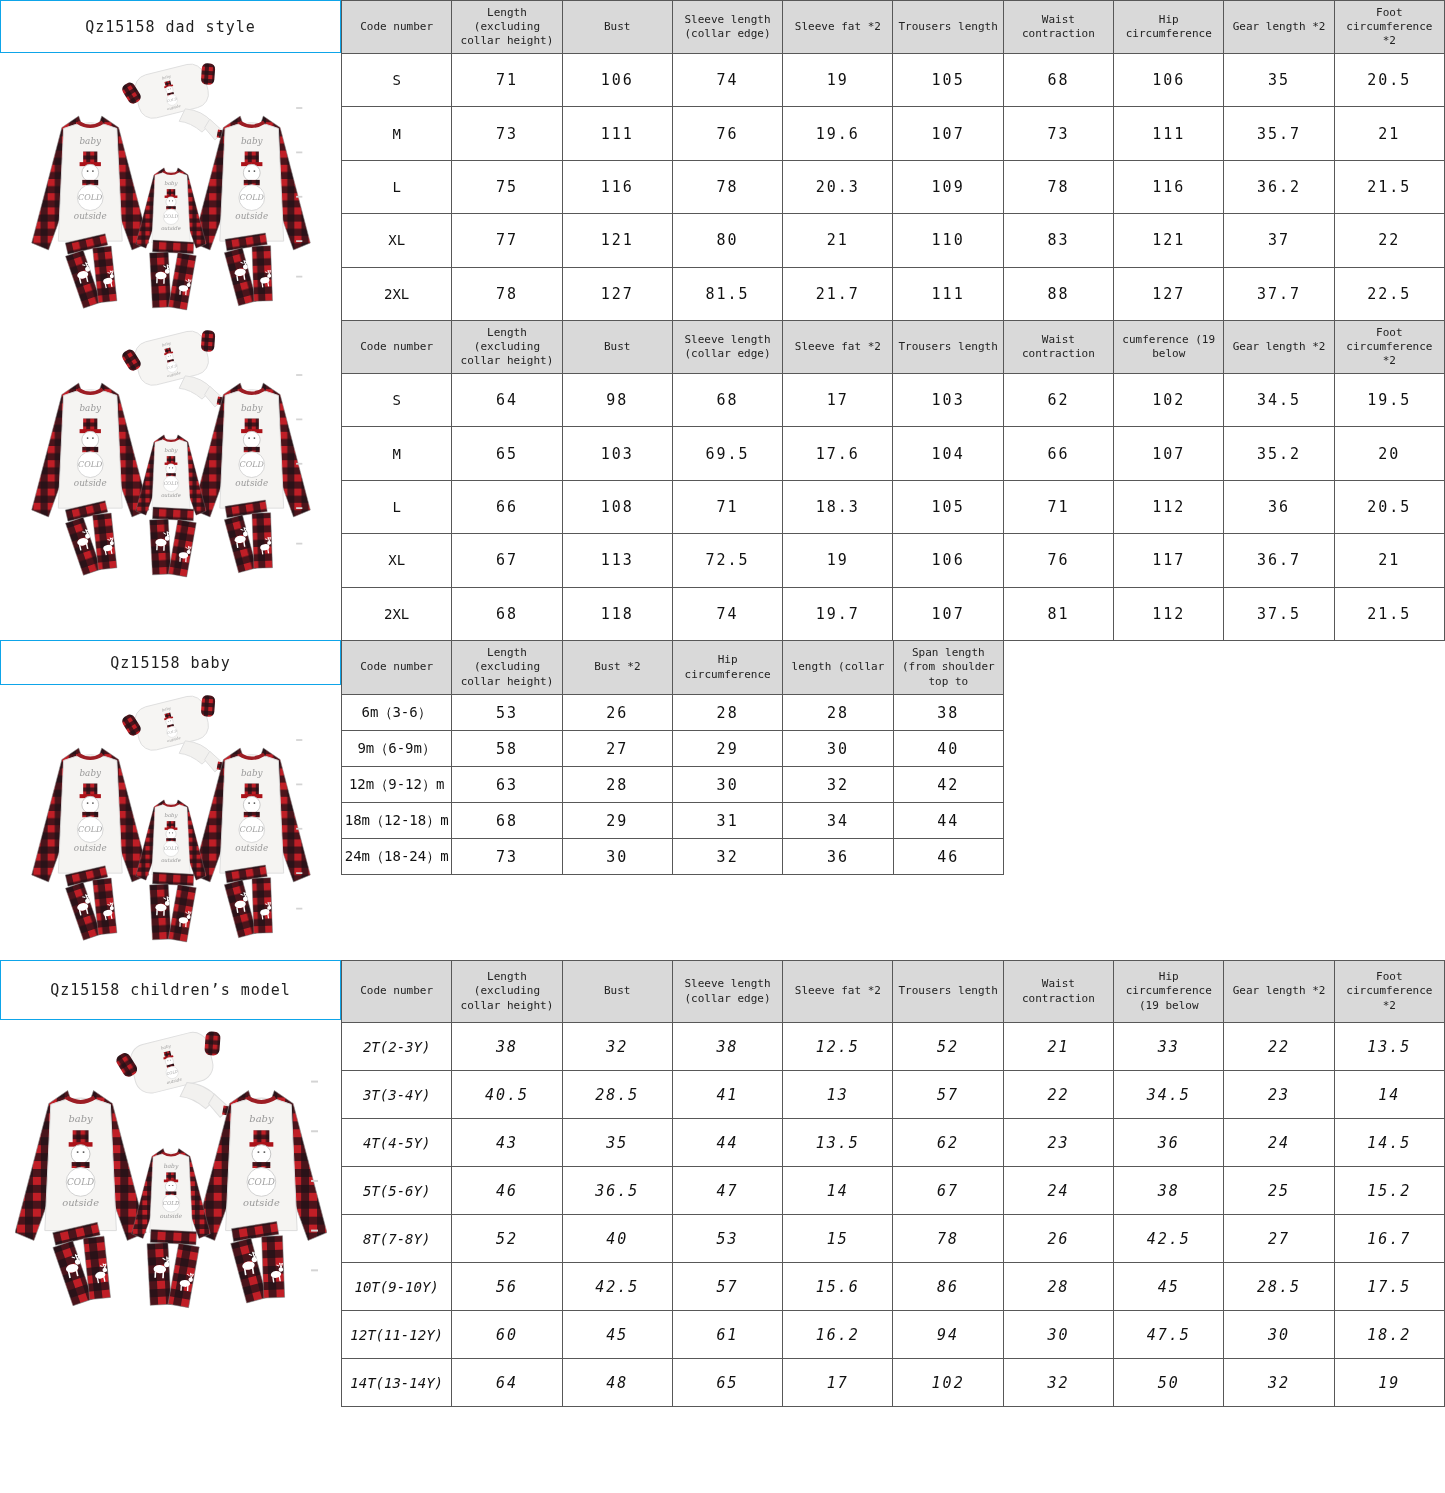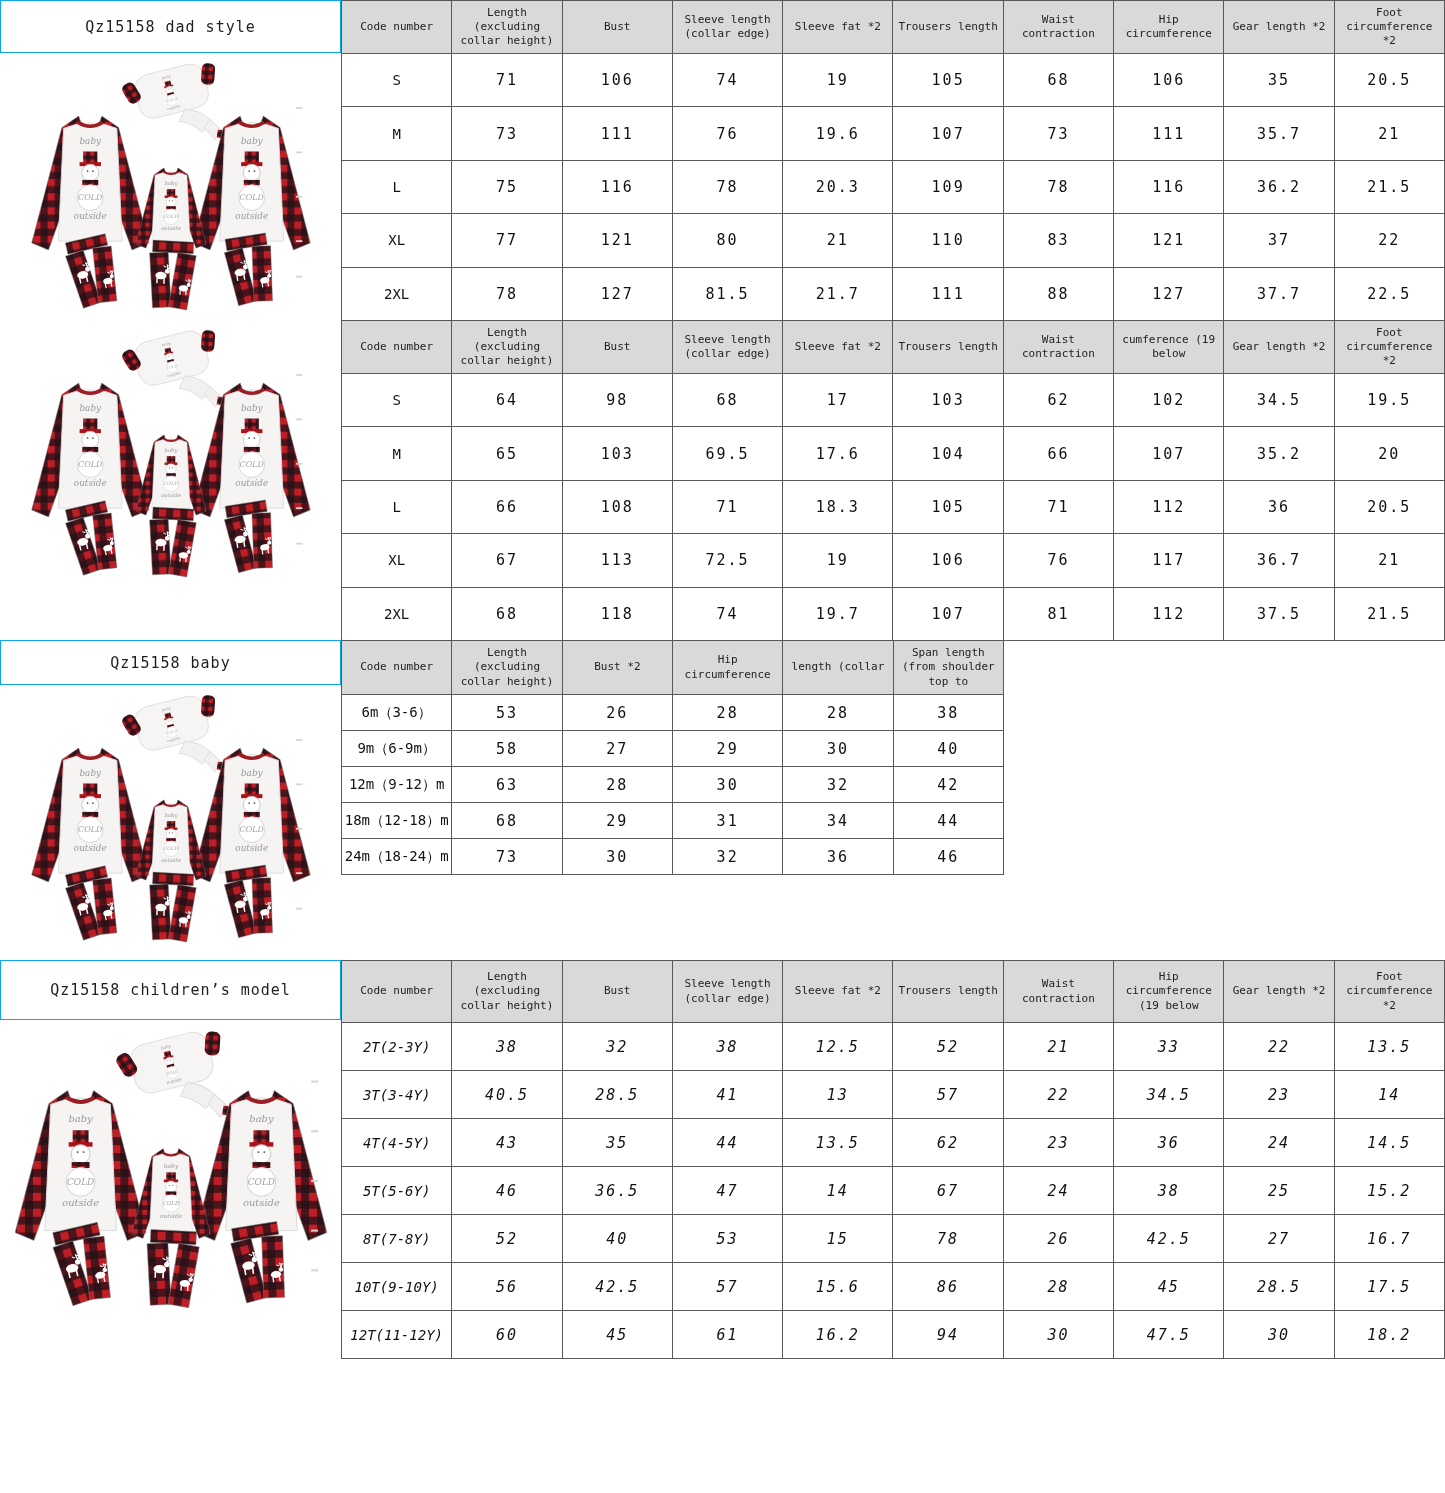--- a/index.html
+++ b/index.html
@@ -467,17 +467,29 @@
             <td>60</td>
             <td>45</td>
             <td>61</td>
             <td>16.2</td>
             <td>94</td>
             <td>30</td>
             <td>47.5</td>
             <td>30</td>
             <td>18.2</td>
           </tr>
+          <tr>
+            <td>14T(13-14Y)</td>
+            <td>64</td>
+            <td>48</td>
+            <td>65</td>
+            <td>17</td>
+            <td>102</td>
+            <td>32</td>
+            <td>50</td>
+            <td>32</td>
+            <td>19</td>
+          </tr>
         </tbody>
     </table>
   </div>
 
 </div>
 
 </body></html>

